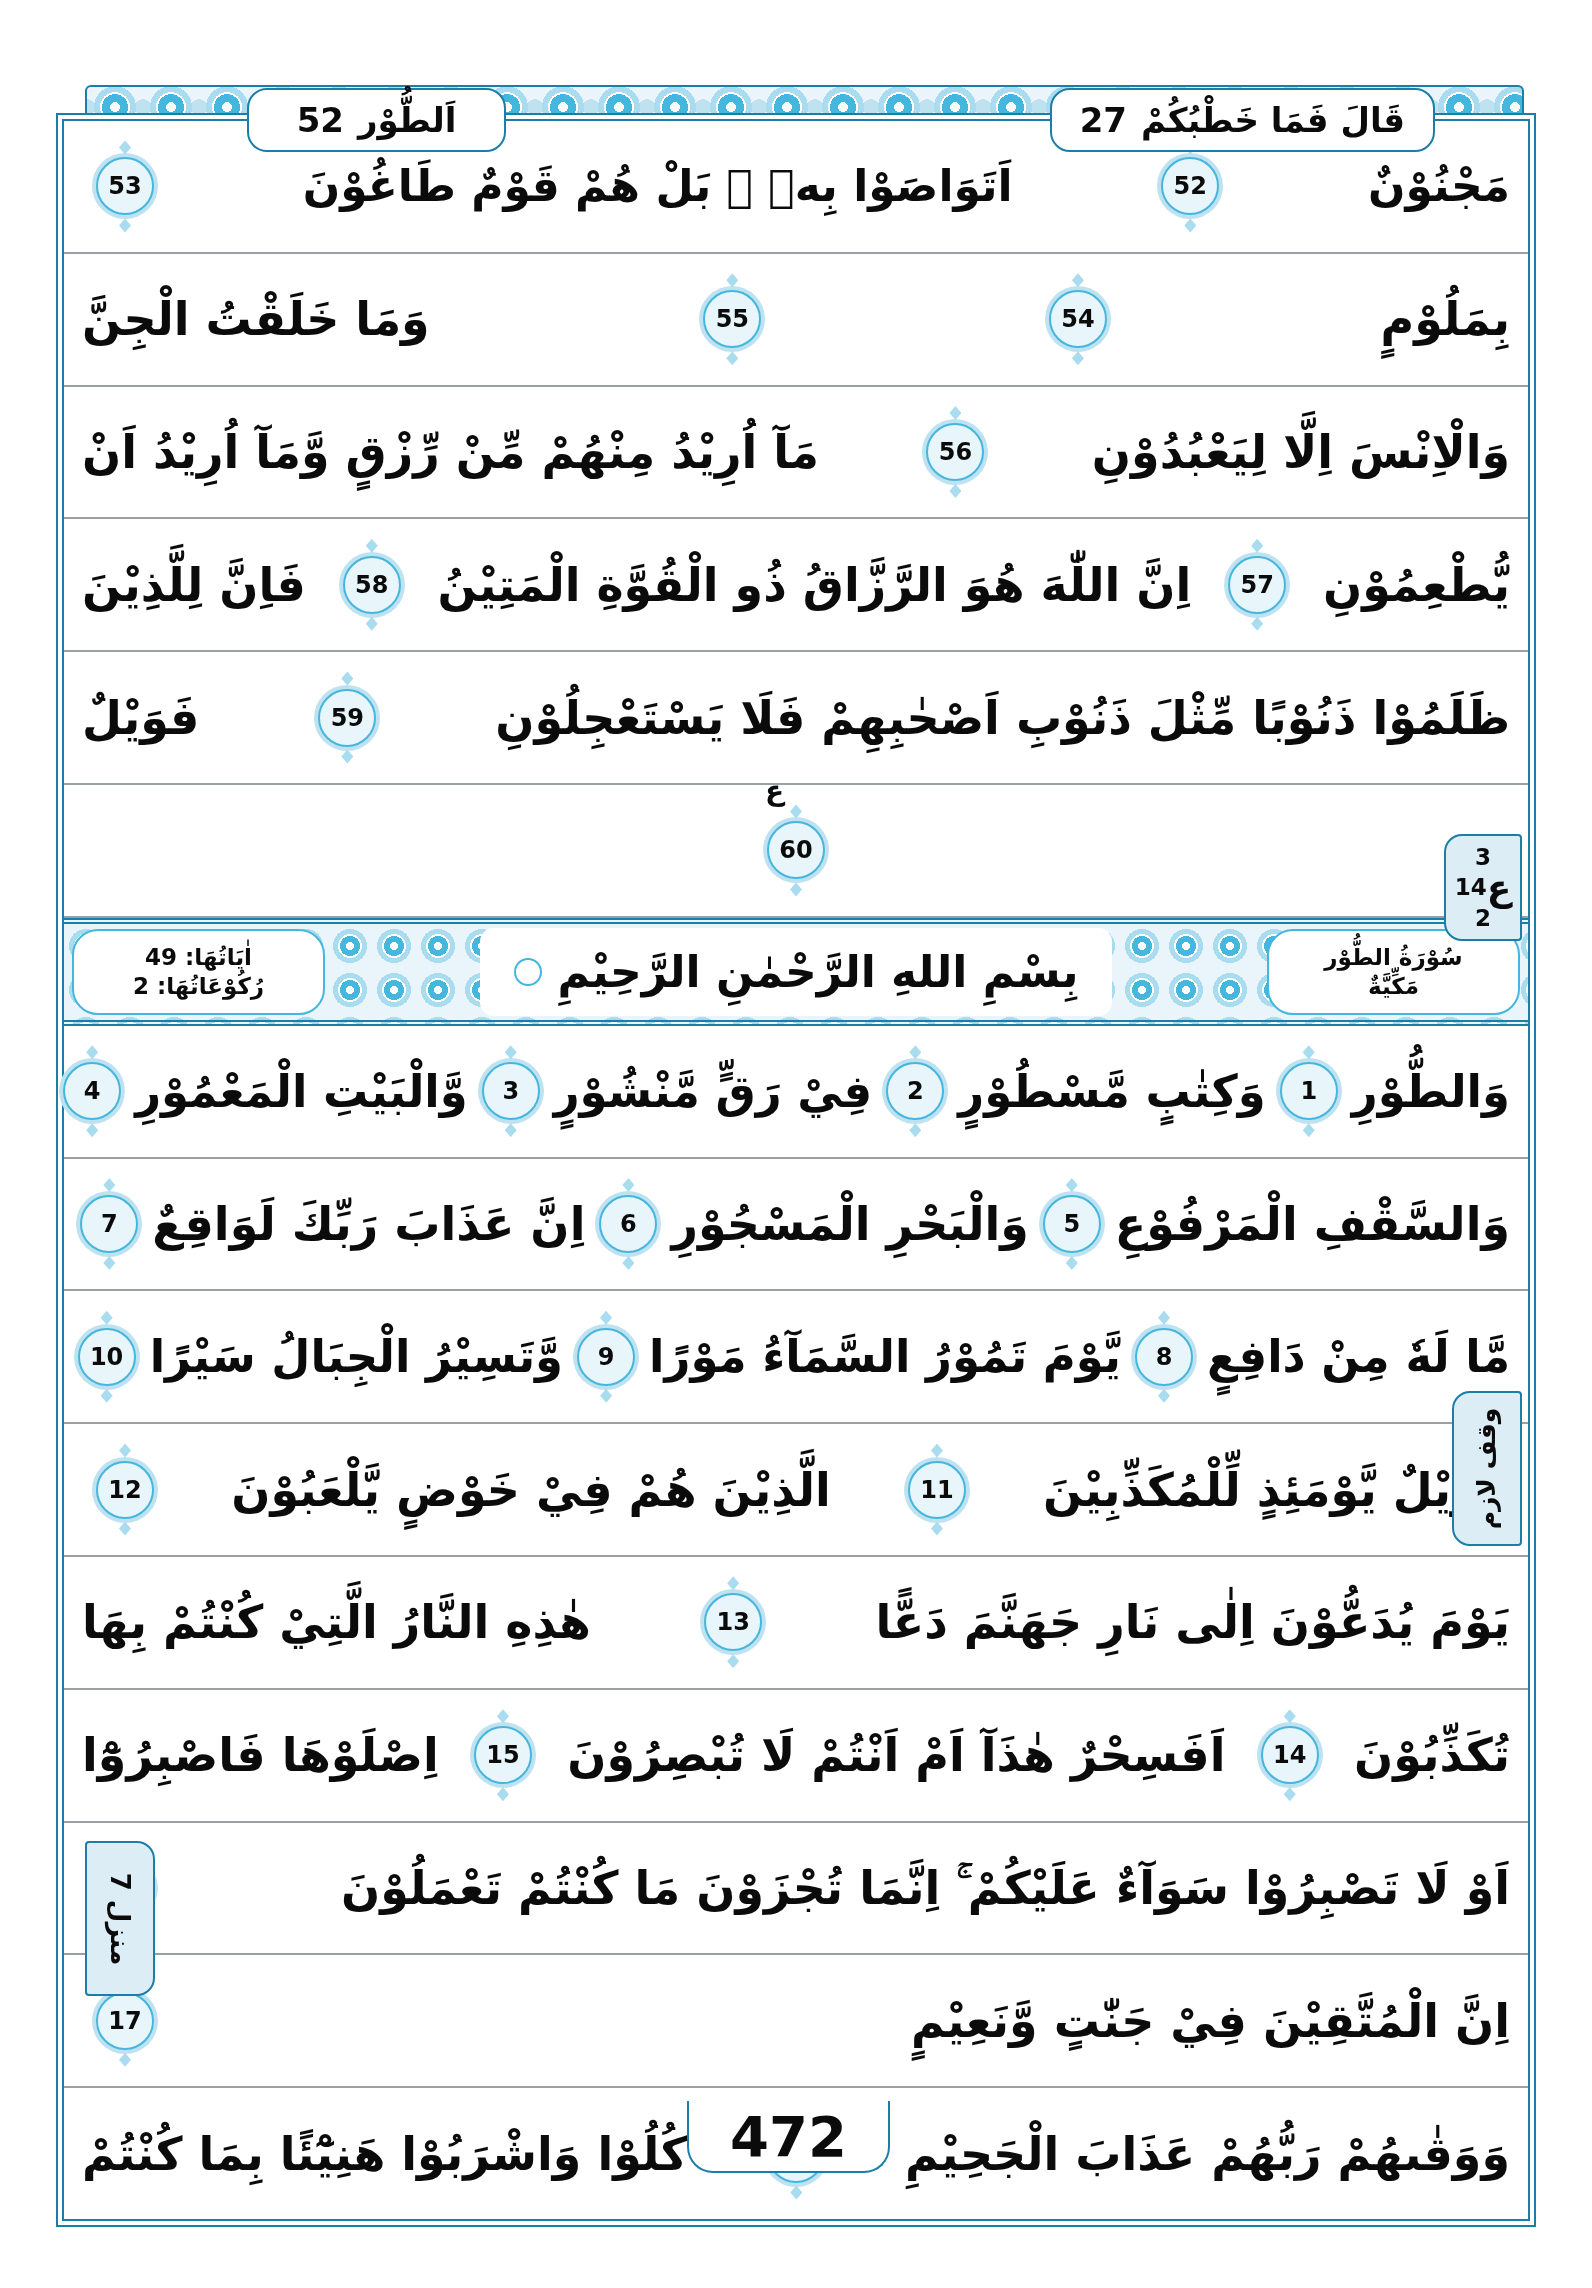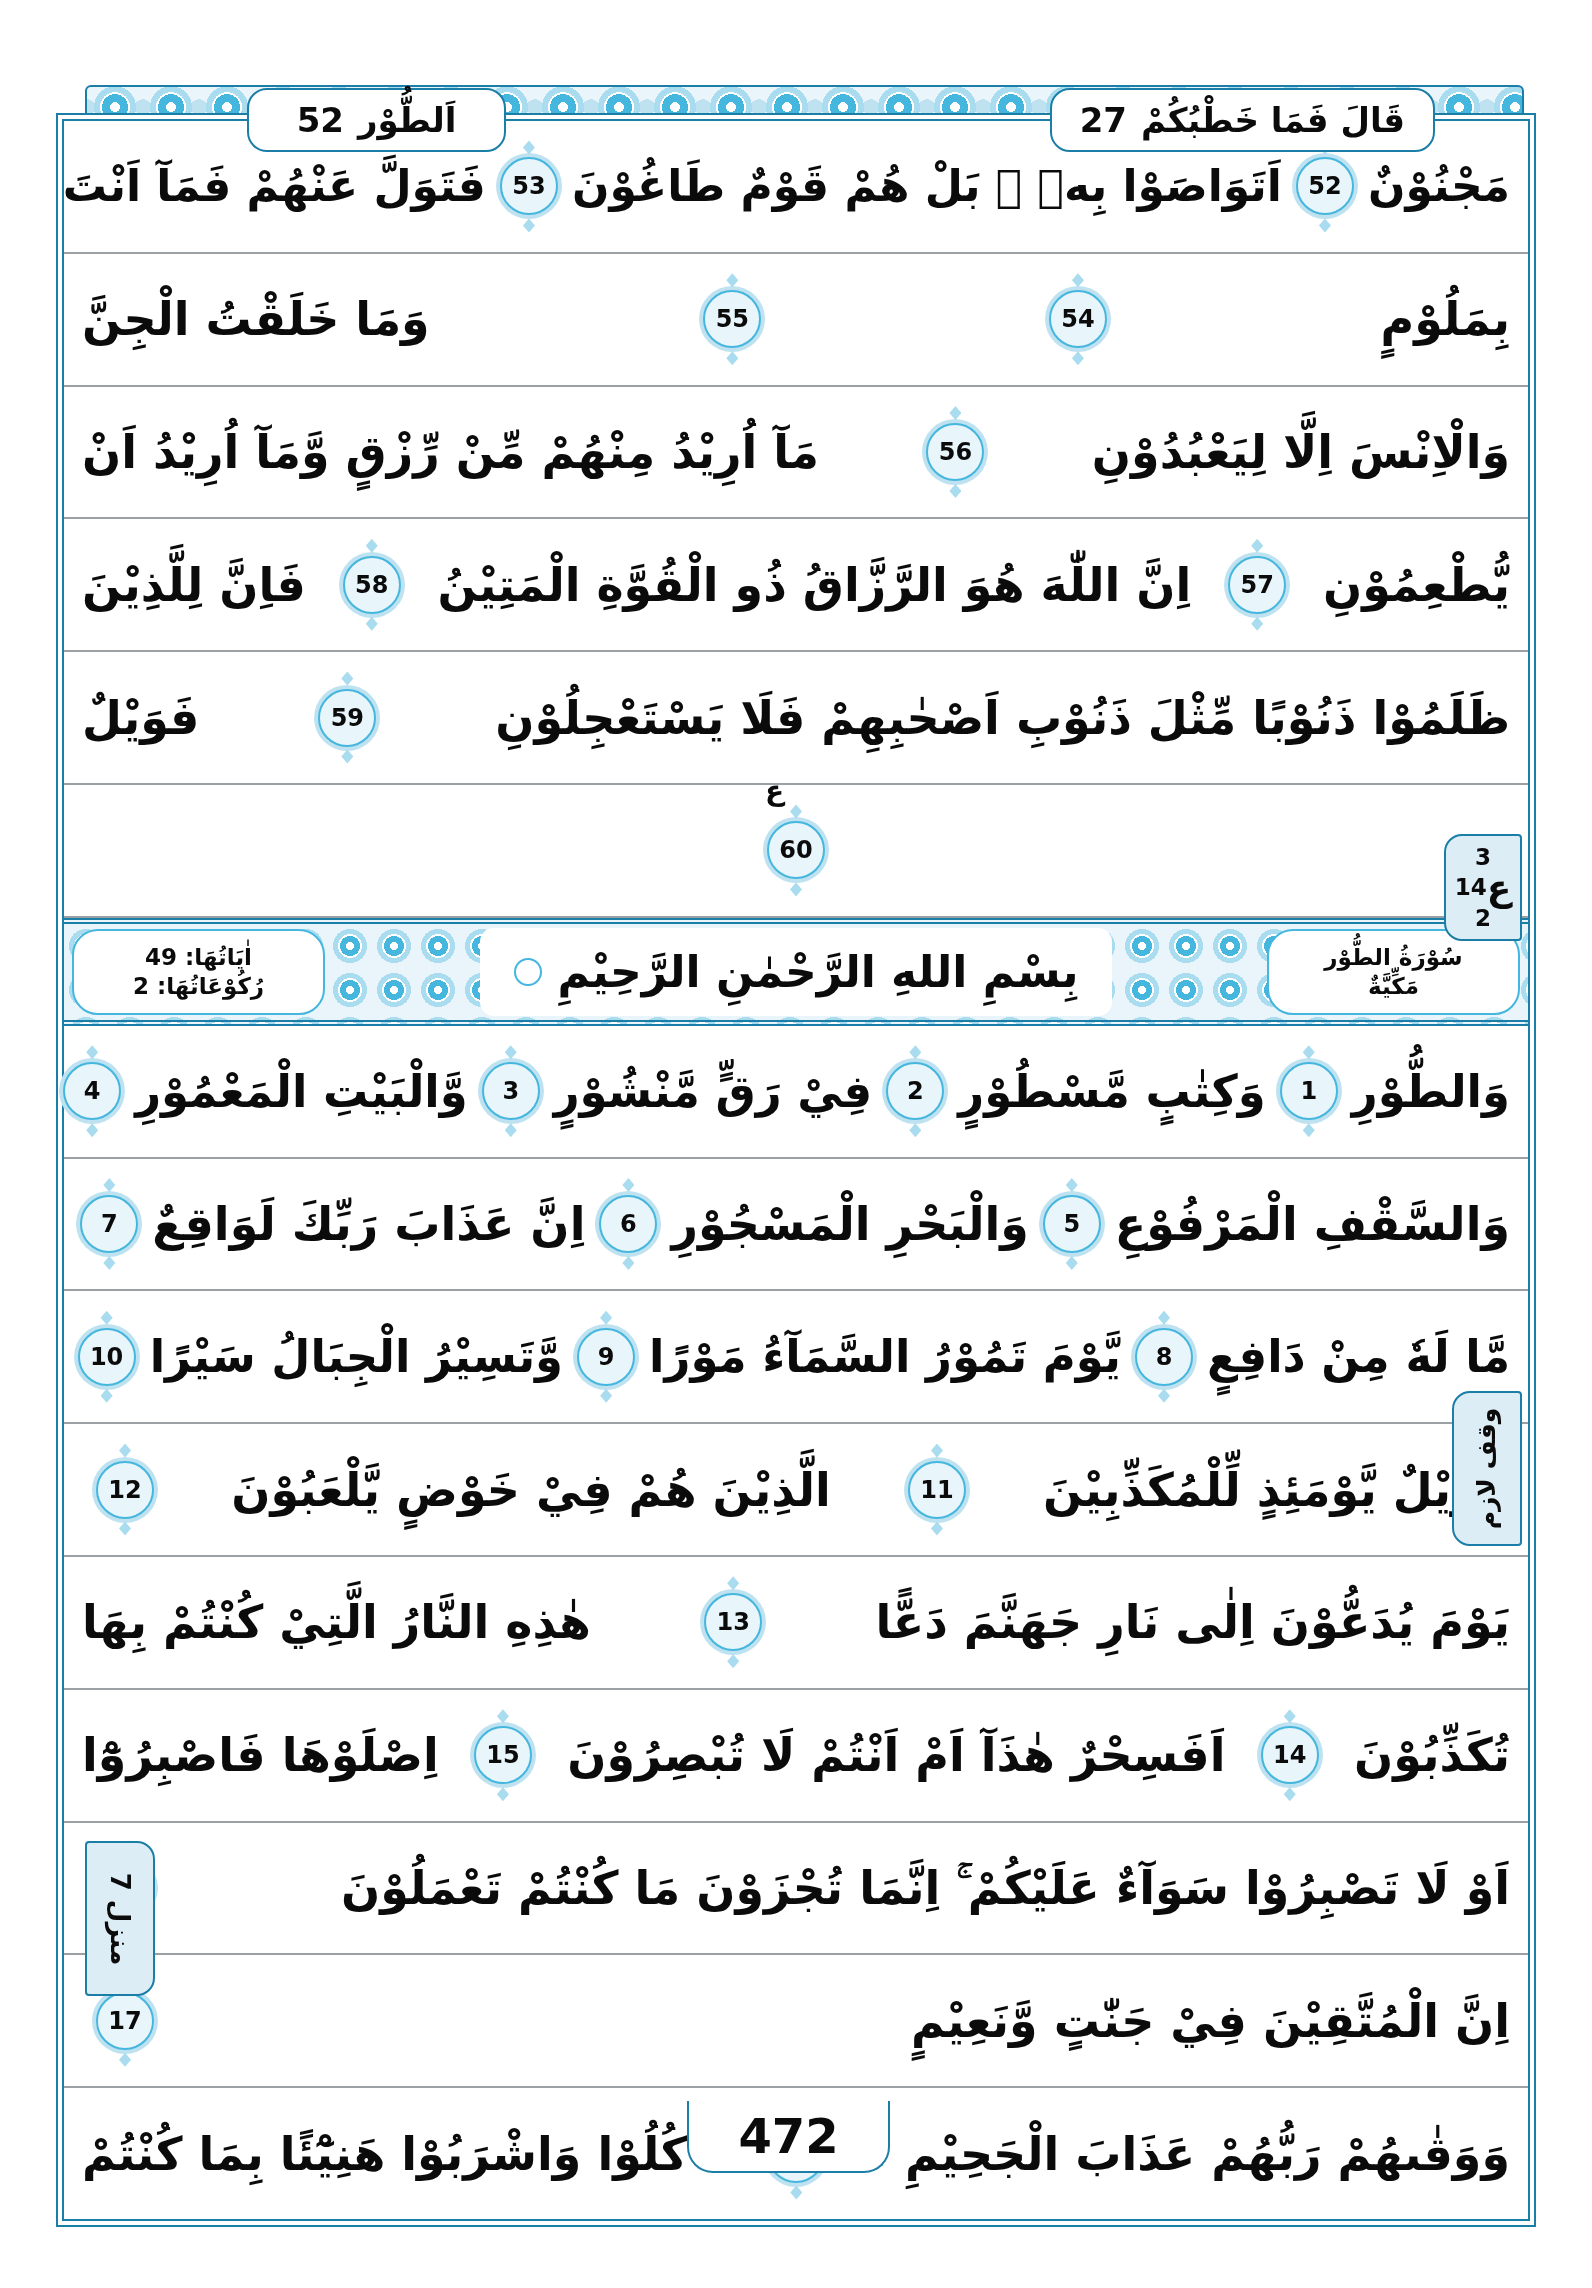--- a/index.html
+++ b/index.html
@@ -111,21 +111,21 @@
   .marker-stop .vtext{transform:rotate(-90deg);white-space:nowrap;font-size:25px;}
   .marker-manzil{
     left:85px;top:1841px;width:66px;height:151px;border-radius:4px 18px 18px 4px;
   }
   .marker-manzil .vtext{transform:rotate(90deg);white-space:nowrap;font-size:26px;direction:rtl;}
   
   .page-number{
     position:absolute;left:687px;top:2101px;width:199px;height:70px;z-index:3;
     background:#ffffff;border:2px solid var(--teal-dark);border-top:none;
     border-radius:0 0 26px 26px;display:flex;align-items:center;justify-content:center;
-    font-size:48px;font-weight:bold;
+    font-size:56px;font-weight:bold;
   }
 </style>
 </head>
 <body>
 
 <div class="page">
 
   <div class="frame-outer"></div>
 
   <div class="header-cartouche left">
@@ -140,21 +140,20 @@
   <div class="text-frame">
     <div class="line-row" style="font-size: 44px;">
         <span class="ayah-text">مَجْنُوْنٌ</span>
         <span class="verse-badge">
           <span class="vnum">52</span>
         </span>
         <span class="ayah-text">اَتَوَاصَوْا بِهٖ ۚ بَلْ هُمْ قَوْمٌ طَاغُوْنَ</span>
         <span class="verse-badge">
           <span class="vnum">53</span>
         </span>
-        <span class="ayah-text">فَتَوَلَّ عَنْهُمْ فَمَآ اَنْتَ</span>
       </div>
     <div class="line-row" style="font-size: 46px;">
         <span class="ayah-text">بِمَلُوْمٍ</span>
         <span class="verse-badge">
           <span class="vnum">54</span>
         </span>
         <span class="verse-badge">
           <span class="vnum">55</span>
         </span>
         <span class="ayah-text">وَمَا خَلَقْتُ الْجِنَّ</span>

